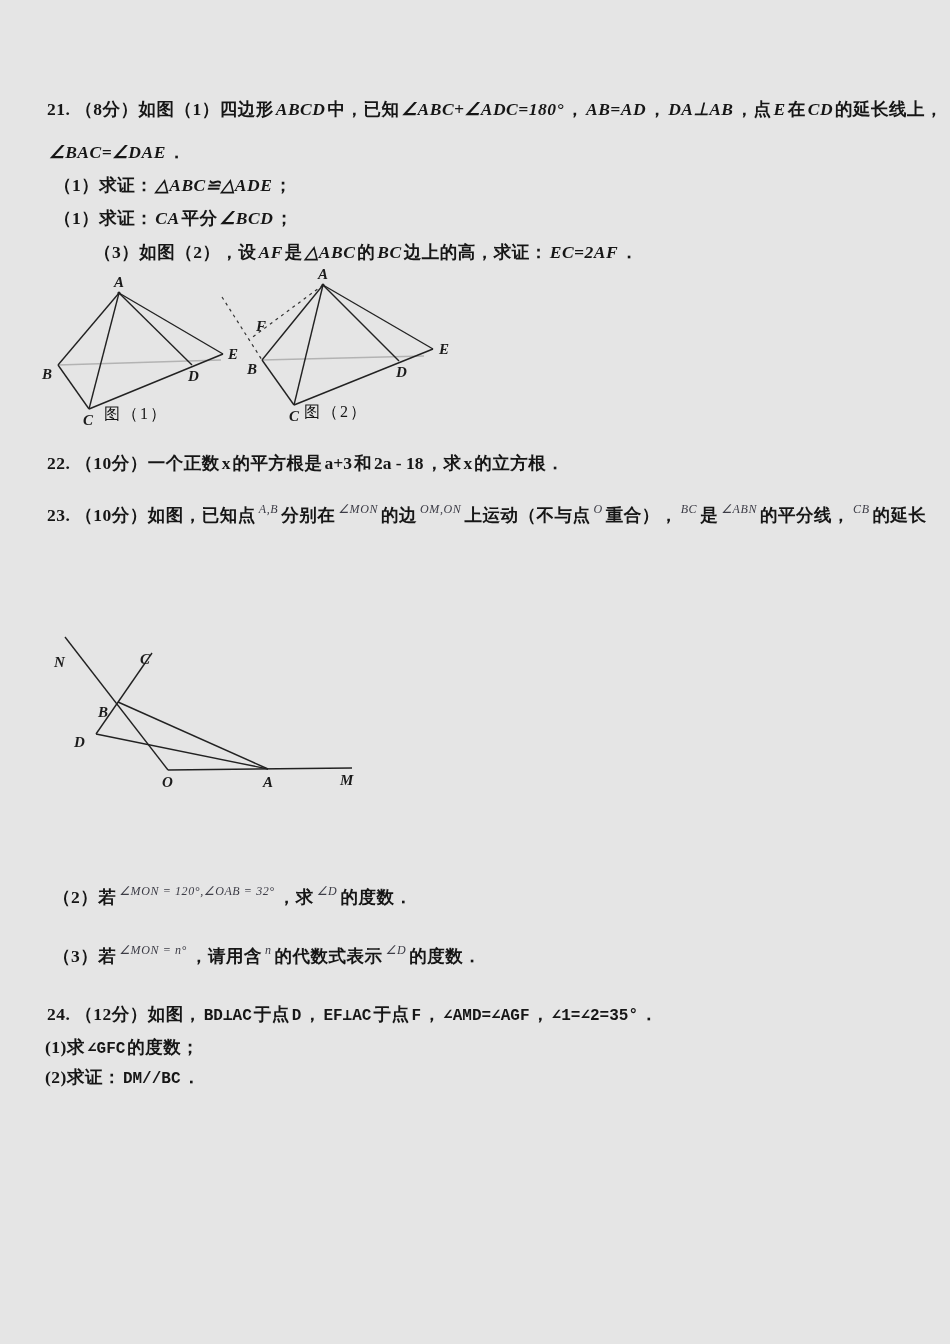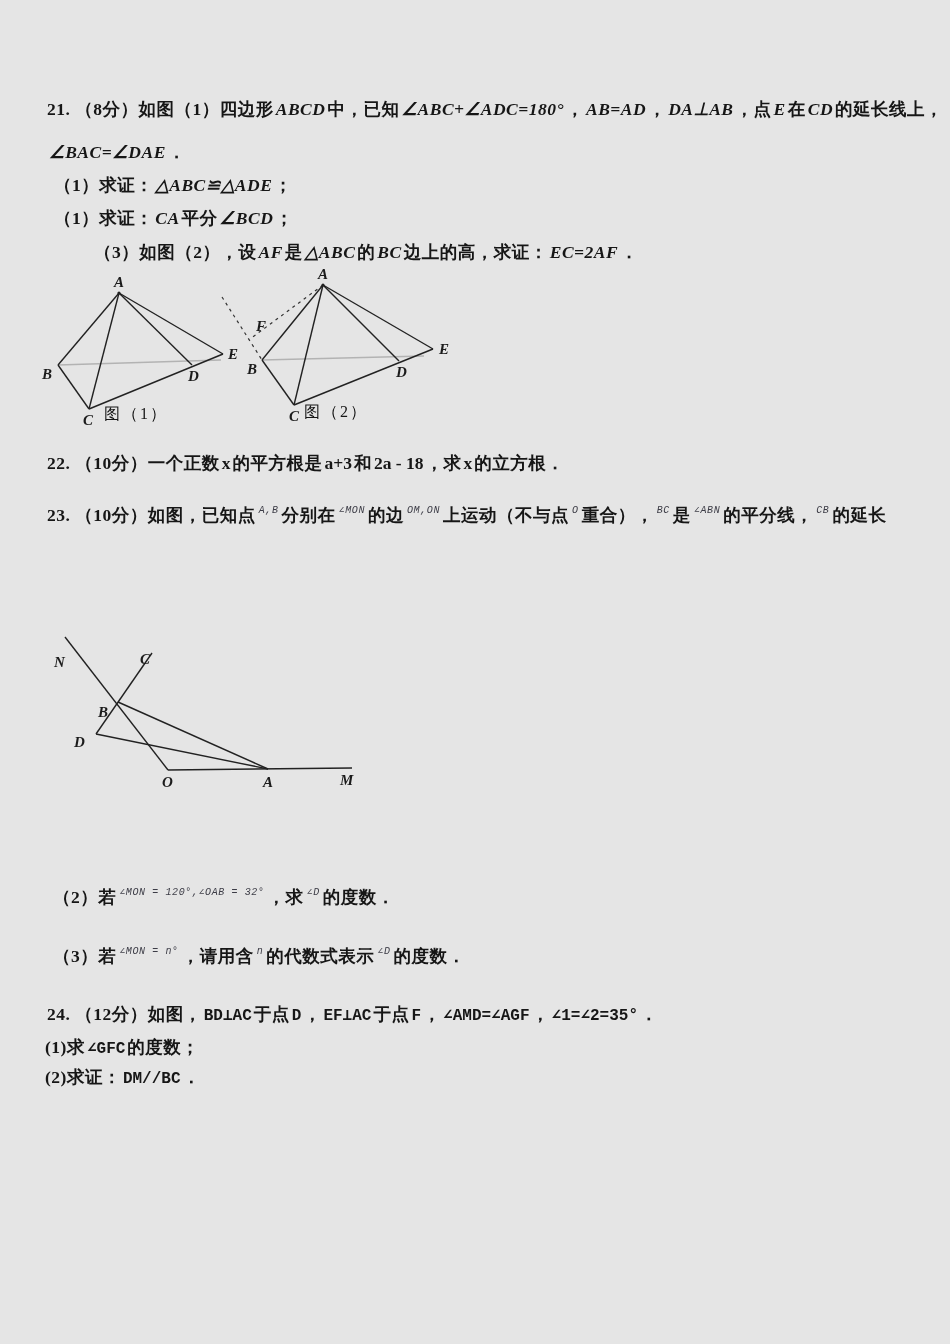--- a/index.html
+++ b/index.html
@@ -15,22 +15,22 @@
     position:absolute;
     white-space:nowrap;
     font-size:17.5px;
     line-height:26px;
     height:26px;
   }
   .seg-cn{font-family:"Liberation Serif",serif;font-weight:700;letter-spacing:0.5px;}
   .seg-m{font-family:"Liberation Serif",serif;font-weight:700;font-style:italic;padding:0 2px;letter-spacing:0.5px;}
   .seg-bl{font-family:"Liberation Serif",serif;font-weight:700;padding:0 2px;}
   .seg-sup{
-    font-family:Liberation Mono, monospace;font-style:italic;font-weight:400;
-    font-size:10px;position:relative;top:-8px;color:#3c3c46;
+    font-family:Liberation Serif, serif;font-style:italic;font-weight:400;
+    font-size:12px;position:relative;top:-8px;color:#3c3c46;
     padding:0 3px;letter-spacing:0.6px;
   }
   .seg-tw{font-family:"Liberation Mono",monospace;font-weight:700;font-size:16px;padding:0 2px;}
   .caption{
     position:absolute;font-family:"Liberation Serif",serif;
     font-weight:400;font-size:16px;letter-spacing:2px;
   }
   svg{position:absolute;overflow:visible;}
   .edge{stroke:#222222;stroke-width:1.4;fill:none;}
   .edge-gray{stroke:#b3b3b3;stroke-width:1.3;fill:none;}

